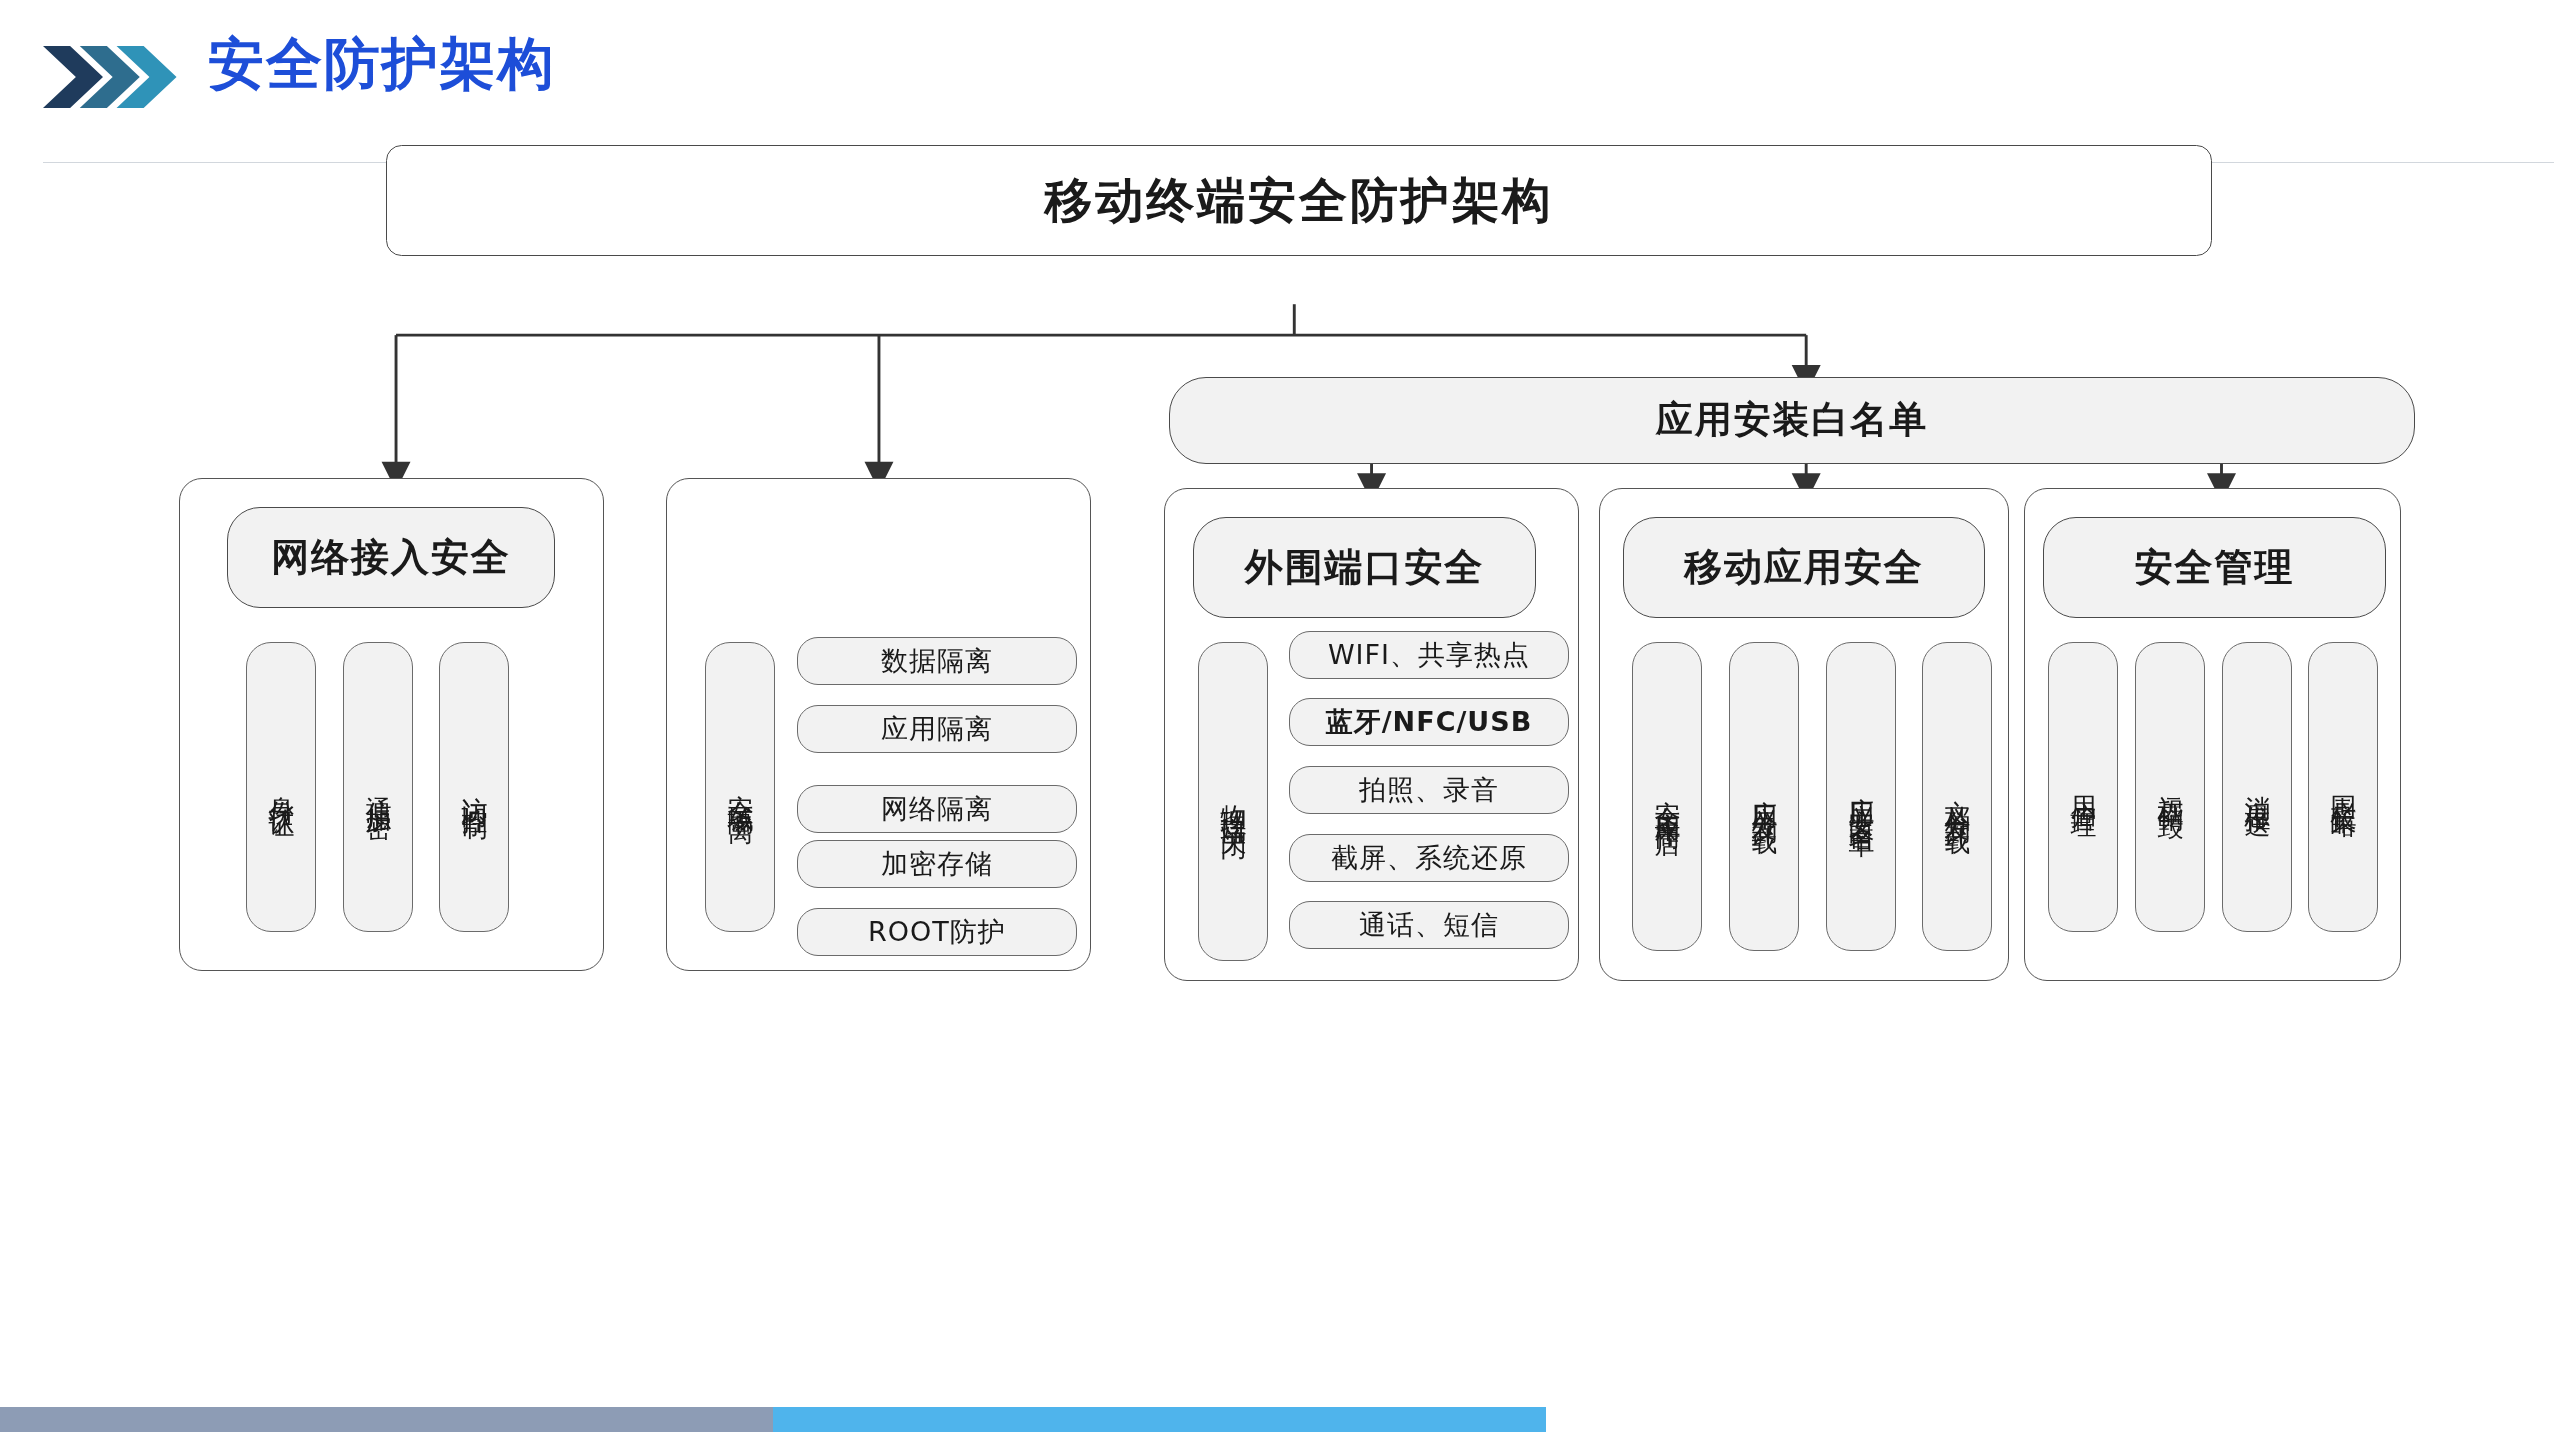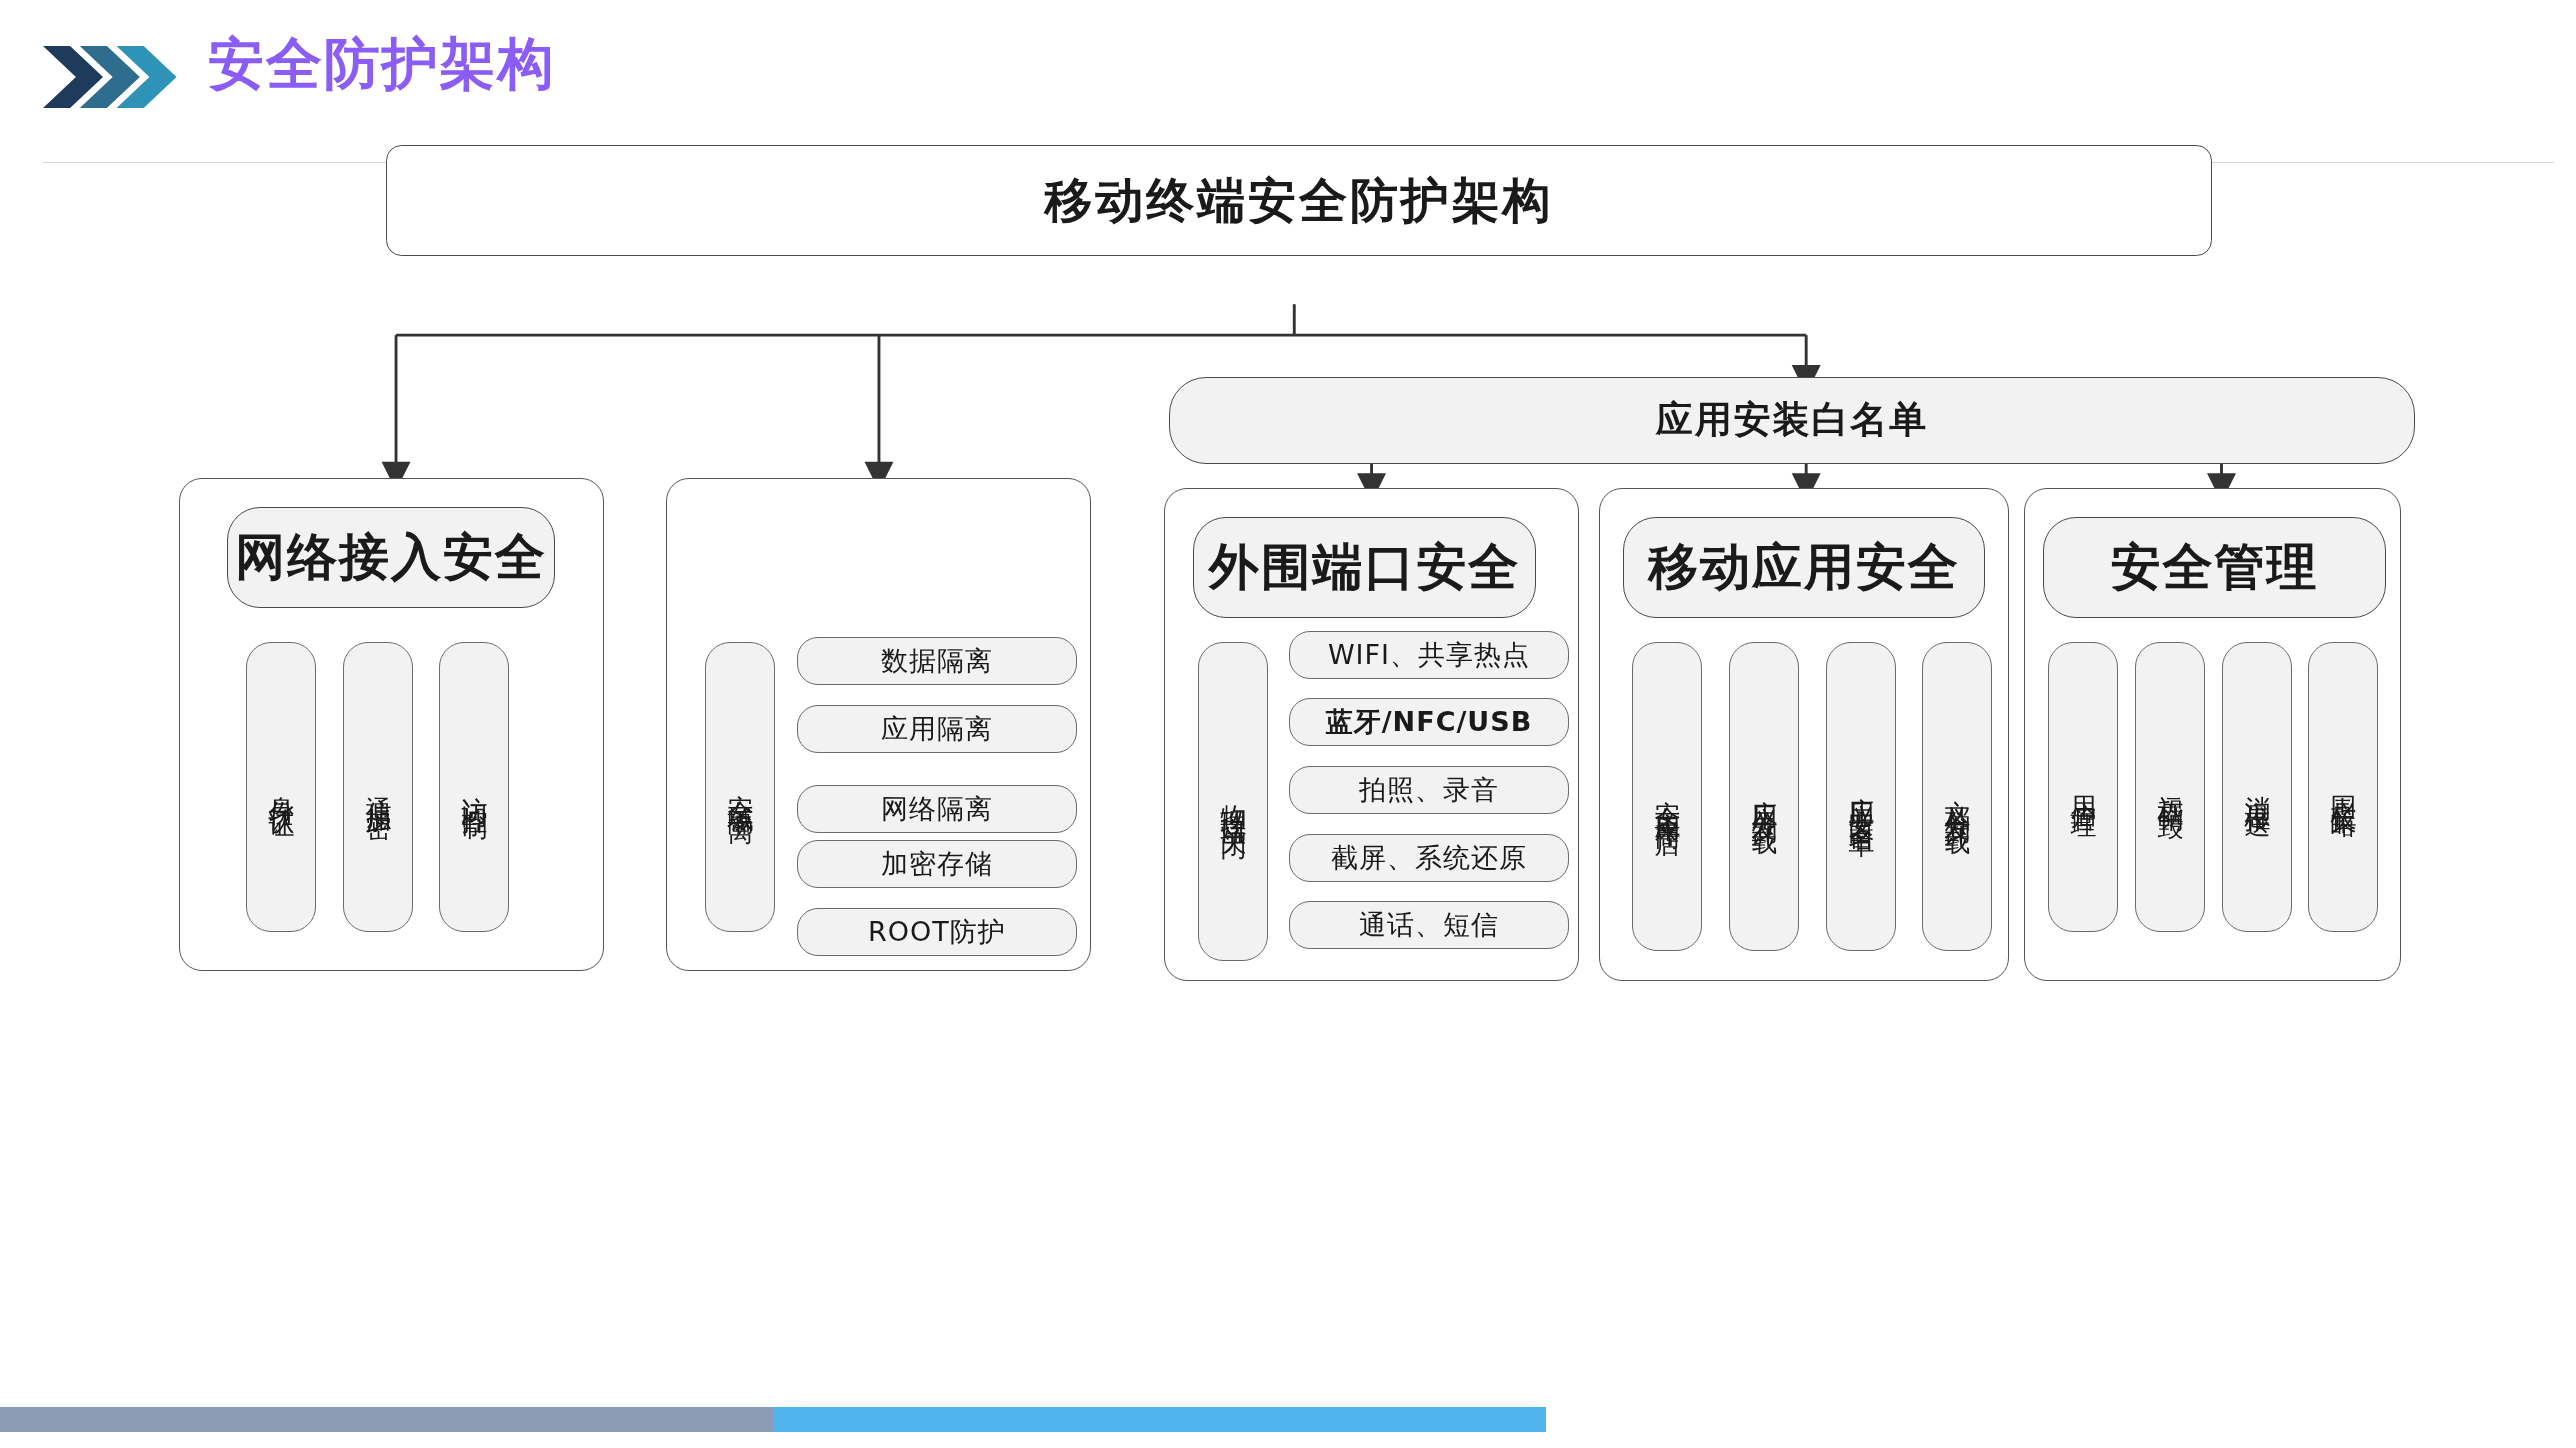--- a/index.html
+++ b/index.html
@@ -8,21 +8,21 @@
     background:#ffffff;
     font-family:"DejaVu Sans","Liberation Sans",sans-serif;
     position:relative;
     overflow:hidden;
   }
   
   #header{position:absolute;left:0;top:0;width:2576px;height:169px;}
   #chevron-group{position:absolute;left:43px;top:43px;width:150px;height:68px;}
   #title{
     position:absolute;left:208px;top:27px;
-    font-size:56px;font-weight:bold;color:#8b5cf6;
+    font-size:56px;font-weight:bold;color:#1d4ed8;
     letter-spacing:1.9px;
     font-family:"DejaVu Sans","Liberation Sans",sans-serif;
   }
   #header-rule{position:absolute;left:43px;top:162px;width:2511px;height:1px;background:#d2d7dd;}
 
   
   #bar-left{position:absolute;left:0;bottom:17.4px;width:773px;height:25px;background:#8d9cb5;}
   #bar-right{position:absolute;left:773px;bottom:17.4px;width:773px;height:25px;background:#4fb4ec;}
 
   
@@ -44,21 +44,21 @@
   .platform-box{
     border-radius:37px;
     background:#f2f2f2;
     font-size:37px;font-weight:bold;letter-spacing:1.9px;
   }
   .group-outer{
     border-radius:23px;background:#ffffff;border:1.9px solid #555;
   }
   .head-pill{
     border-radius:33px;background:#f2f2f2;
-    font-size:50px;font-weight:bold;letter-spacing:1.9px;
+    font-size:38px;font-weight:bold;letter-spacing:1.9px;
   }
   .leaf-v{
     border-radius:25px;background:#f2f2f2;border:1.9px solid #6b6b6b;
     font-size:26px;
     writing-mode:vertical-rl;
     text-orientation:upright;
     letter-spacing:5.8px;
     padding:9.7px 0;
   }
   .leaf-h{

